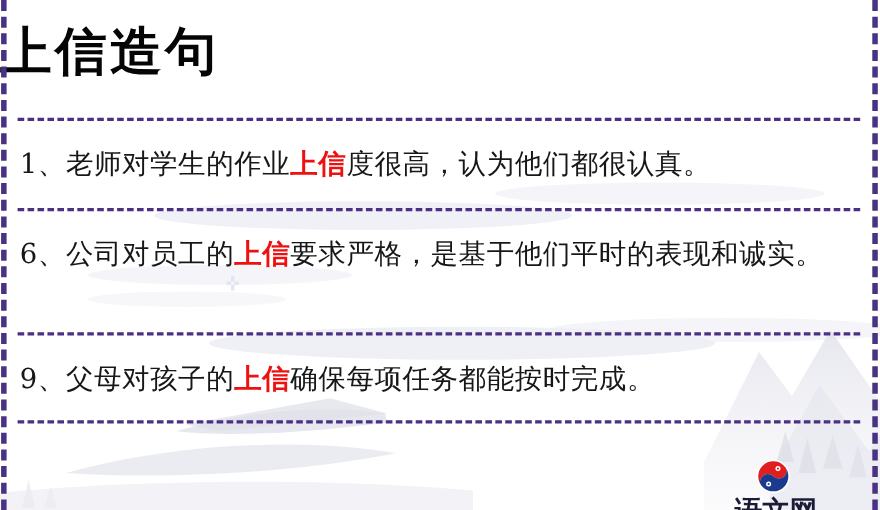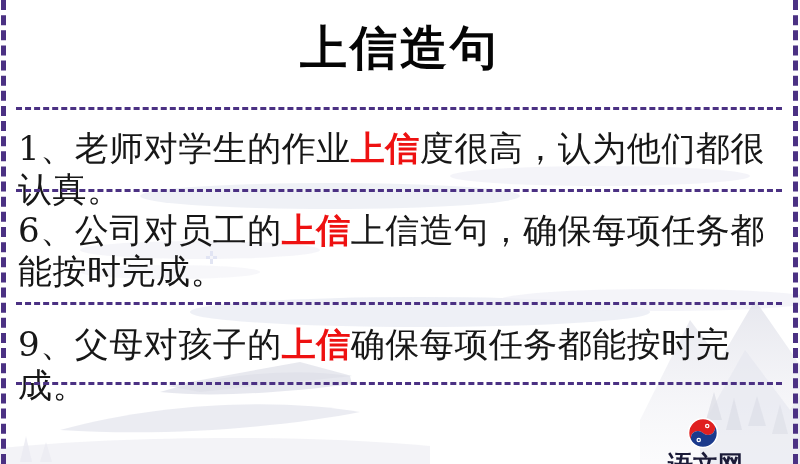--- a/index.html
+++ b/index.html
@@ -43,21 +43,20 @@
   }
   .side-border.left  { left: 1px; }
   .side-border.right { left: 793px; }
 
   
   .title {
     position: absolute;
     left: 0;
     top: 22px;
     width: 800px;
-    text-align: center;
     font-family: "DejaVu Serif", "Liberation Serif", serif;
     font-size: 47px;
     font-weight: bold;
     letter-spacing: 3px;
     color: #050505;
     z-index: 3;
     line-height: 1.1;
   }
 
   
@@ -73,21 +72,21 @@
   .sep-2 { top: 189px; }
   .sep-3 { top: 302px; }
   .sep-4 { top: 382px; }
 
   
   .sentence {
     position: absolute;
     left: 18px;
     width: 766px;
     font-family: "DejaVu Serif", "Liberation Serif", serif;
-    font-size: 34px;
+    font-size: 25px;
     color: #171717;
     line-height: 41px;
     letter-spacing: 0.5px;
     z-index: 3;
     white-space: pre-wrap;
   }
   .s1 { top: 128px; }
   .s2 { top: 210px; }
   .s3 { top: 324px; }
 
@@ -169,21 +168,21 @@
 
   <div class="title">上信造句</div>
 
   <div class="sep sep-1"></div>
   <div class="sep sep-2"></div>
   <div class="sep sep-3"></div>
   <div class="sep sep-4"></div>
 
   <div class="sentence s1"><span>1、老师对学生的作业</span><span class="kw">上信</span><span>度很高，认为他们都很认真。</span></div>
 
-  <div class="sentence s2"><span>6、公司对员工的</span><span class="kw">上信</span><span>上信造句，确保每项任务都能按时完成。</span></div>
+  <div class="sentence s2"><span>6、公司对员工的</span><span class="kw">上信</span><span>要求严格，是基于他们平时的表现和诚实。</span></div>
 
   <div class="sentence s3"><span>9、父母对孩子的</span><span class="kw">上信</span><span>确保每项任务都能按时完成。</span></div>
 
   <div class="logo">
     <svg class="logo-mark" viewBox="0 0 64 64" xmlns="http://www.w3.org/2000/svg">
 
       <path d="M32 3 A29 29 0 0 0 11.5 52.5 A14.5 14.5 0 0 1 32 32 A14.5 14.5 0 0 0 52.5 11.5 A28.9 28.9 0 0 0 32 3 Z" fill="#e02020"></path>
 
       <path d="M32 61 A29 29 0 0 0 52.5 11.5 A14.5 14.5 0 0 1 32 32 A14.5 14.5 0 0 0 11.5 52.5 A28.9 28.9 0 0 0 32 61 Z" fill="#1b3a8c"></path>
 

